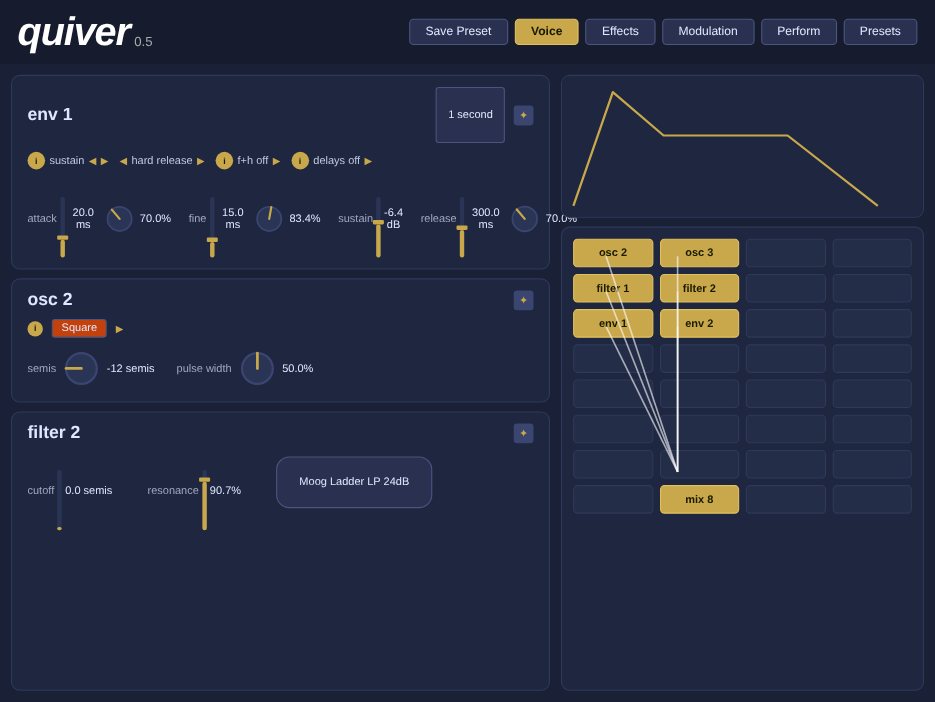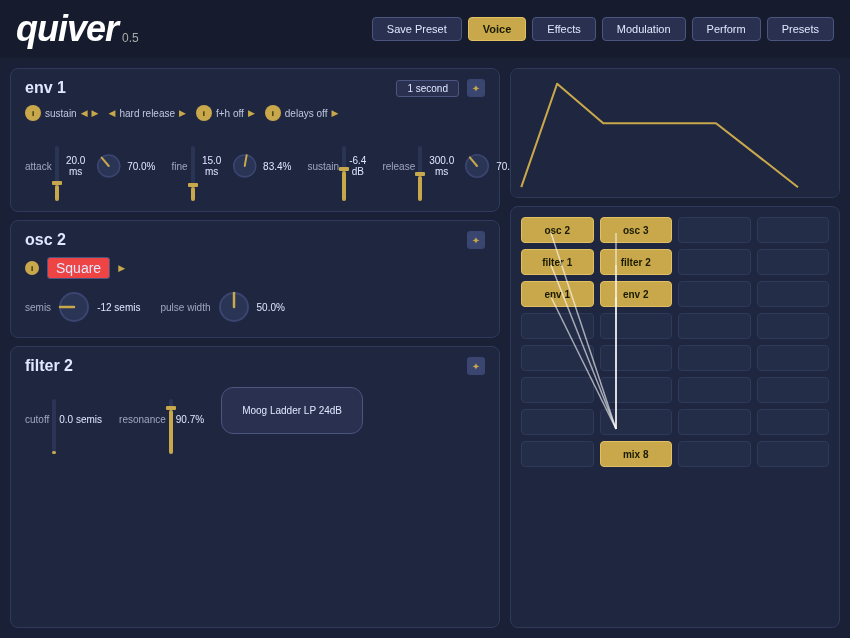--- a/index.html
+++ b/index.html
@@ -104,21 +104,21 @@
     }
     .panel-header-right {
       display: flex;
       align-items: center;
       gap: 8px;
     }
     .time-display {
       background: #2a3050;
       border: 1px solid #4a5580;
       color: #e0e8ff;
-      padding: 2px 10px;
+      padding: 19px 10px;
       border-radius: 3px;
       font-size: 10px;
     }
     .panel-icon {
       width: 18px;
       height: 18px;
       background: #3a4570;
       border-radius: 3px;
       display: flex;
       align-items: center;
@@ -317,33 +317,32 @@
     }
 
     
     .osc-controls {
       display: flex;
       align-items: center;
       gap: 8px;
       margin-bottom: 8px;
     }
     .select-box {
-      background: #ef4444;
+      background: #c2410c;
       border: 1px solid #4a5580;
       color: #e0e8ff;
       padding: 2px 8px;
       border-radius: 3px;
-      font-size: 14px;
+      font-size: 10px;
     }
 
     
     .filter-knobs {
       display: flex;
-      gap: 17px;
-      align-items: flex-end;
+      gap: 32px;
       margin-bottom: 4px;
     }
     .filter-type-btn {
       background: #2a3050;
       border: 1px solid #4a5580;
       color: #e0e8ff;
       padding: 17px 20px;
       border-radius: 12px;
       font-size: 10px;
       cursor: pointer;

